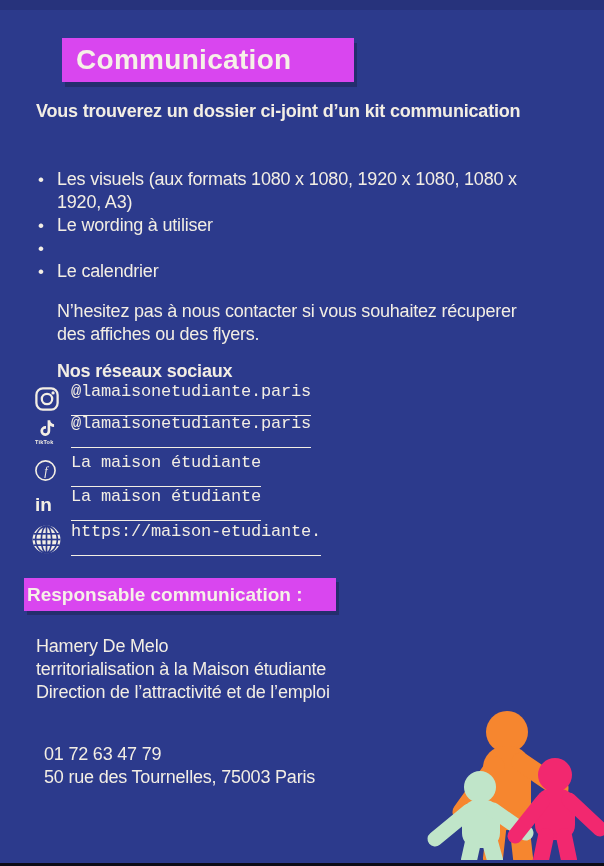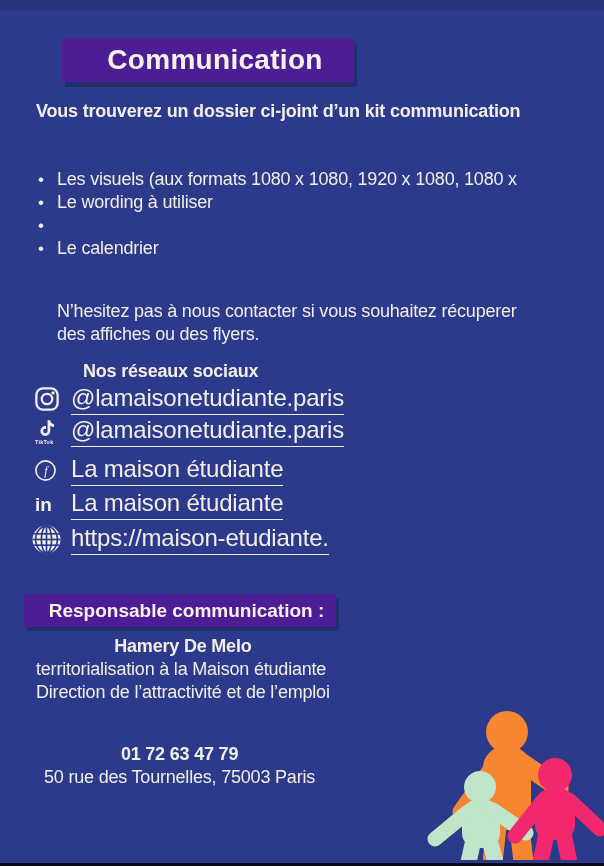--- a/index.html
+++ b/index.html
@@ -4,39 +4,39 @@
 <style>
   html,body{margin:0;padding:0;background:#1a1a2e;}
   #page{
     position:relative;width:604px;height:866px;overflow:hidden;
     background:#2c3a8c;
     font-family:"Liberation Sans", sans-serif;
     color:#f3eee4;
   }
   .topstrip{position:absolute;top:0;left:0;right:0;height:10px;background:#27337c;}
   .banner{
-    position:absolute;background:#4c1d95;color:#f6f1e7;font-weight:bold;
-    box-sizing:border-box;box-shadow:3px 5px 0 #232e6d;white-space:nowrap;text-align:center;
+    position:absolute;background:#d946ef;color:#f6f1e7;font-weight:bold;
+    box-sizing:border-box;box-shadow:3px 5px 0 #232e6d;white-space:nowrap;
   }
   #banner-title{left:62px;top:38px;width:292px;height:44px;font-size:28px;line-height:44px;padding-left:14px;letter-spacing:.3px;}
-  #banner-resp{left:24px;top:578px;width:312px;height:33px;font-size:19px;line-height:33px;padding-left:13px;box-shadow:3px 4px 0 #232e6d;margin-top:16px;}
+  #banner-resp{left:24px;top:578px;width:312px;height:33px;font-size:19px;line-height:33px;padding-left:3px;box-shadow:3px 4px 0 #232e6d;}
   .line{white-space:nowrap;}
   .txt{font-size:18px;line-height:23px;letter-spacing:-0.2px;margin-top:6px;}
-  .bold{font-weight:bold;text-align:center;}
+  .bold{font-weight:normal;}
   #intro{position:absolute;left:36px;top:94px;font-weight:bold;}
   #bullet-list{position:absolute;left:38px;top:162px;}
   .bullet-item{display:flex;}
   .bullet-dot{width:19px;font-size:17px;line-height:23px;flex:none;}
   #contact-note{position:absolute;left:57px;top:294px;}
-  #social-heading{position:absolute;left:57px;top:361px;font-size:18px;font-weight:bold;letter-spacing:-0.2px;margin-left:26px;}
+  #social-heading{position:absolute;left:57px;top:361px;font-size:18px;font-weight:bold;letter-spacing:-0.2px;}
   .social-row{position:absolute;left:34px;display:flex;align-items:center;height:30px;}
   .sicon{width:37px;flex:none;display:flex;flex-direction:column;align-items:flex-start;justify-content:center;}
   .slink{
-    color:#f3eee4;font-size:24px;letter-spacing:-0.2px;text-decoration:none;
-    border-bottom:1.5px solid #f3eee4;padding-bottom:2px;white-space:nowrap;cursor:pointer;
+    color:#f3eee4;font-size:17px;letter-spacing:-0.2px;text-decoration:none;
+    border-bottom:1.5px solid #f3eee4;padding-bottom:14px;white-space:nowrap;cursor:pointer;font-family:Liberation Mono, monospace;
   }
   .tk-caption{font-size:5.5px;font-weight:bold;color:#f3eee4;margin-top:-1px;margin-left:1px;letter-spacing:.2px;}
   #contact-block{position:absolute;left:36px;top:629px;}
   #phone-block{position:absolute;left:44px;top:737px;}
   #figures{position:absolute;right:0;bottom:2px;}
   .bottomline{position:absolute;left:0;right:0;bottom:0;height:3px;background:#0c0c16;z-index:6;}
 </style>
 </head>
 <body>
 
@@ -49,20 +49,21 @@
 
   <div id="intro" class="txt">
     <div class="line">Vous trouverez un dossier ci-joint d’un kit communication</div>
   </div>
 
   <div id="bullet-list" class="txt">
     <div class="bullet-item">
       <span class="bullet-dot">•</span>
       <span>
         <div class="line">Les visuels (aux formats 1080 x 1080, 1920 x 1080, 1080 x</div>
+        <div class="line">1920, A3)</div>
       </span>
     </div>
     <div class="bullet-item">
       <span class="bullet-dot">•</span>
       <span class="line">Le wording à utiliser</span>
     </div>
     <div class="bullet-item">
       <span class="bullet-dot">•</span>
     </div>
     <div class="bullet-item">

